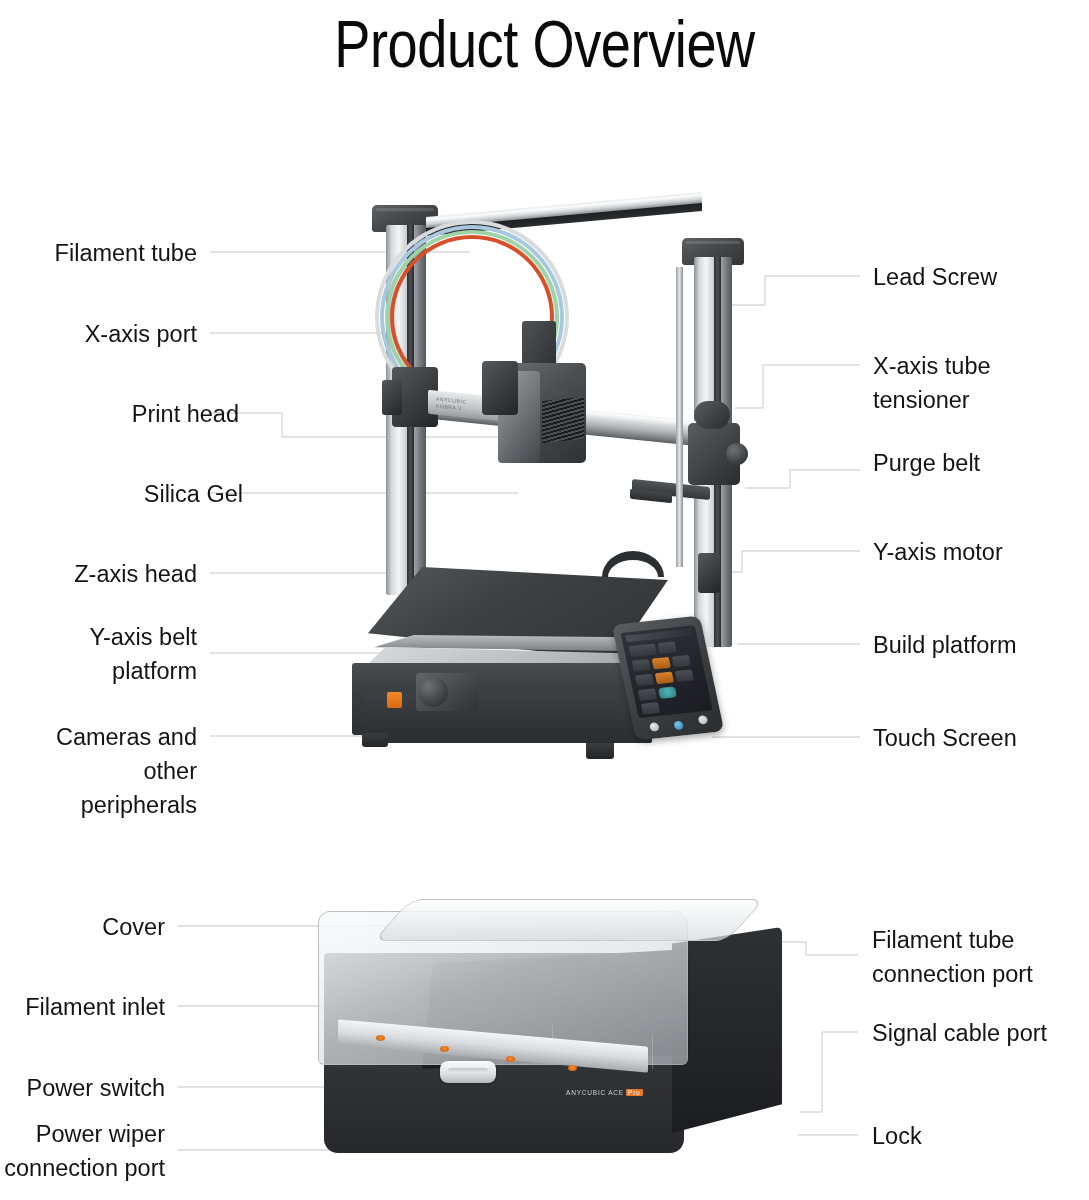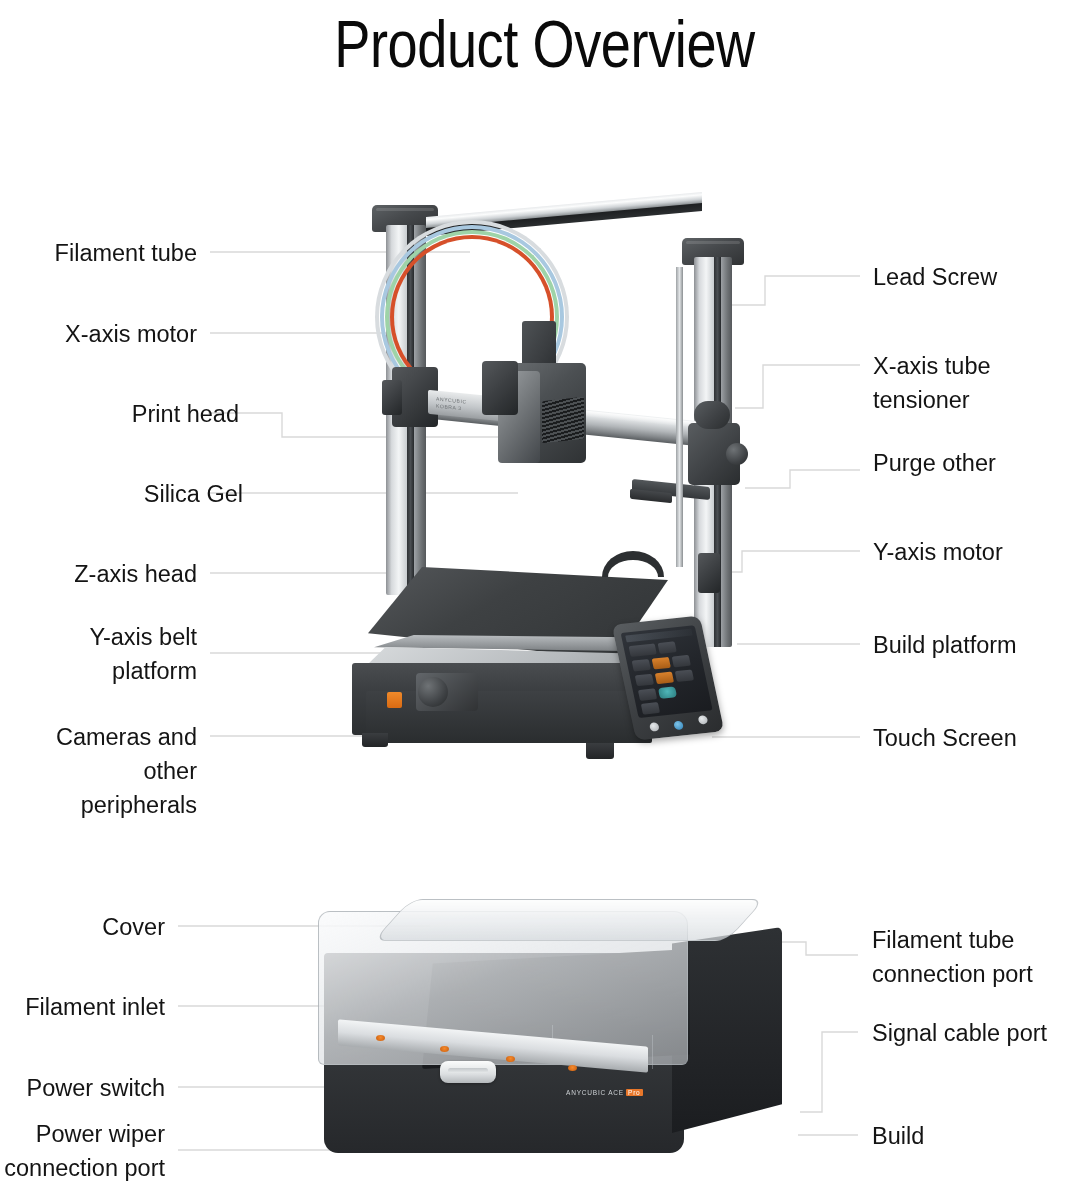--- a/index.html
+++ b/index.html
@@ -529,40 +529,40 @@
   <div class="ace-handle" style="left:140px; top:166px; width:56px; height:22px;">
     <div class="ace-handle-slot"></div>
   </div>
 
   <div class="ace-brand" style="left:266px; top:194px;">
     <span>ANYCUBIC ACE</span><span class="pro">Pro</span>
   </div>
 </div>
 
 <div class="callout left" style="left:0px; top:236px; width:197px;">Filament tube</div>
-<div class="callout left" style="left:0px; top:317px; width:197px;">X-axis motor</div>
+<div class="callout left" style="left:0px; top:317px; width:197px;">X-axis port</div>
 <div class="callout left" style="left:0px; top:397px; width:195px;padding-left:44px;">Print head</div>
 <div class="callout left" style="left:0px; top:477px; width:195px;padding-left:48px;">Silica Gel</div>
 <div class="callout left" style="left:0px; top:557px; width:197px;">Z-axis head</div>
 <div class="callout left" style="left:0px; top:620px; width:197px;">Y-axis belt
 platform</div>
 <div class="callout left" style="left:0px; top:720px; width:197px;">Cameras and
 other
 peripherals</div>
 
 <div class="callout right" style="left:873px; top:260px; width:216px;">Lead Screw</div>
 <div class="callout right" style="left:873px; top:349px; width:216px;">X-axis tube
 tensioner</div>
-<div class="callout right" style="left:873px; top:446px; width:216px;">Purge other</div>
+<div class="callout right" style="left:873px; top:446px; width:216px;">Purge belt</div>
 <div class="callout right" style="left:873px; top:535px; width:216px;">Y-axis motor</div>
 <div class="callout right" style="left:873px; top:628px; width:216px;">Build platform</div>
 <div class="callout right" style="left:873px; top:721px; width:216px;">Touch Screen</div>
 
 <div class="callout left" style="left:0px; top:910px; width:165px;">Cover</div>
 <div class="callout left" style="left:0px; top:990px; width:165px;">Filament inlet</div>
 <div class="callout left" style="left:0px; top:1071px; width:165px;">Power switch</div>
 <div class="callout left" style="left:0px; top:1117px; width:165px;">Power wiper
 connection port</div>
 
 <div class="callout right" style="left:872px; top:923px; width:217px;">Filament tube
 connection port</div>
 <div class="callout right" style="left:872px; top:1016px; width:217px;">Signal cable port</div>
-<div class="callout right" style="left:872px; top:1119px; width:217px;">Build</div>
+<div class="callout right" style="left:872px; top:1119px; width:217px;">Lock</div>
 
 </body></html>

